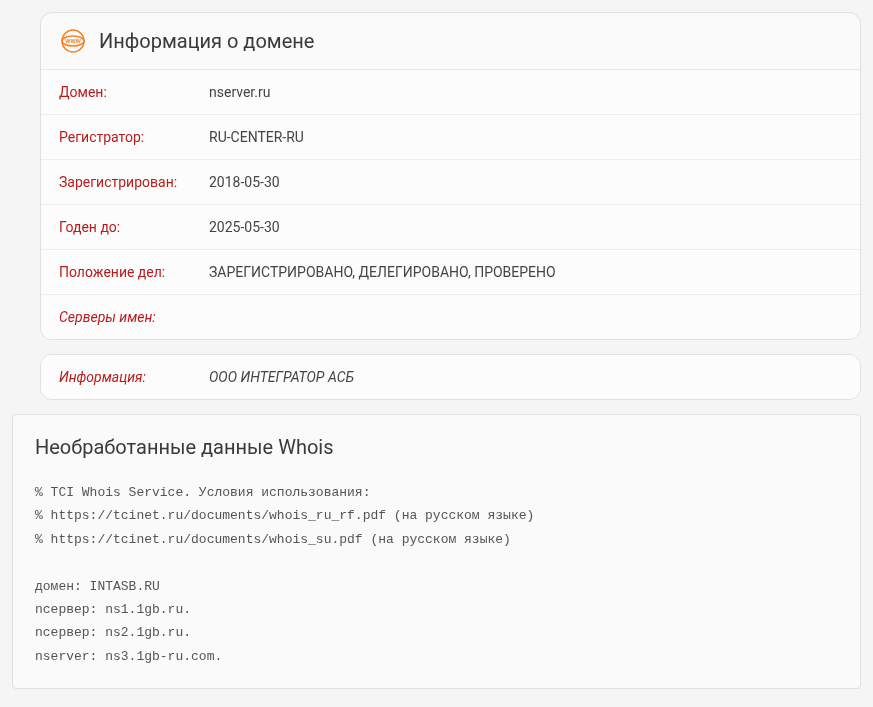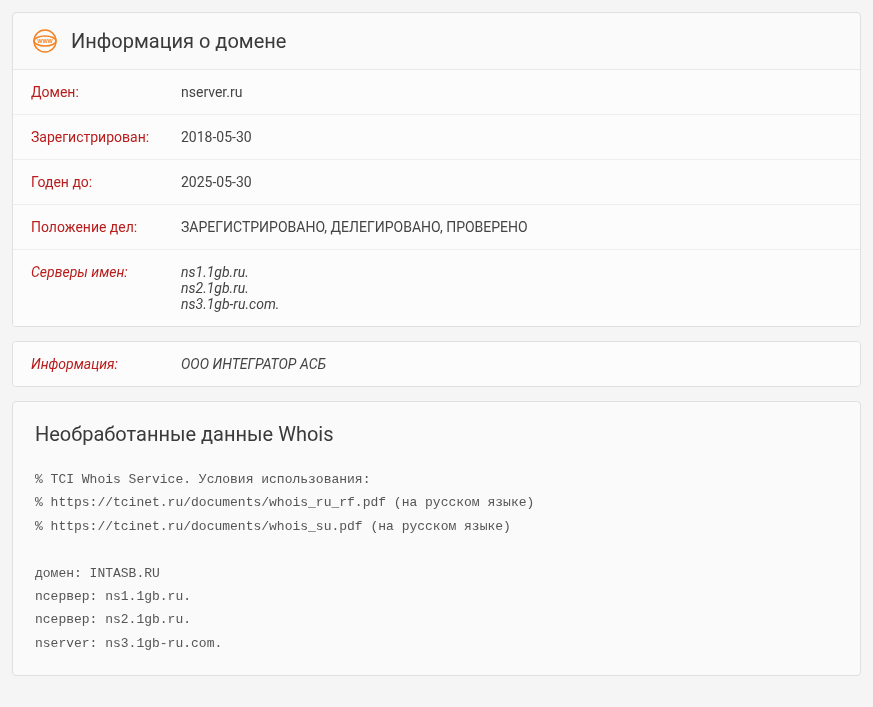--- a/index.html
+++ b/index.html
@@ -10,23 +10,24 @@
     body {
       background: #f5f5f5;
       font-family: -apple-system, BlinkMacSystemFont, "Segoe UI", Roboto, "Helvetica Neue", Arial, sans-serif;
       padding: 12px;
       color: #333;
       font-size: 14px;
     }
     .panel {
       background: #fafafa;
       border: 1px solid #e0e0e0;
-      border-radius: 4px;
+      border-radius: 12px;
       margin-bottom: 14px;
       overflow: hidden;
+      margin-left: 28px;
     }
     .panel-header {
       padding: 14px 18px;
       border-bottom: 1px solid #e8e8e8;
       display: flex;
       align-items: center;
       gap: 12px;
     }
     .panel-title {
       font-size: 20px;
@@ -95,36 +96,37 @@
       </svg>
     </span>
     <h2 class="panel-title">Информация о домене</h2>
   </div>
   <div class="panel-body">
     <div class="row">
       <div class="row-label">Домен:</div>
       <div class="row-value">nserver.ru</div>
     </div>
     <div class="row">
+      <div class="row-label">Регистратор:</div>
+      <div class="row-value">RU-CENTER-RU</div>
+    </div>
+    <div class="row">
       <div class="row-label">Зарегистрирован:</div>
       <div class="row-value">2018-05-30</div>
     </div>
     <div class="row">
       <div class="row-label">Годен до:</div>
       <div class="row-value">2025-05-30</div>
     </div>
     <div class="row">
       <div class="row-label">Положение дел:</div>
       <div class="row-value">ЗАРЕГИСТРИРОВАНО, ДЕЛЕГИРОВАНО, ПРОВЕРЕНО</div>
     </div>
     <div class="row">
       <div class="row-label">Серверы имен:</div>
-      <div class="row-value">ns1.1gb.ru.
-ns2.1gb.ru.
-ns3.1gb-ru.com.</div>
     </div>
   </div>
 </div>
 
 <div class="panel">
   <div class="panel-body">
     <div class="row">
       <div class="row-label">Информация:</div>
       <div class="row-value">ООО ИНТЕГРАТОР АСБ</div>
     </div>

